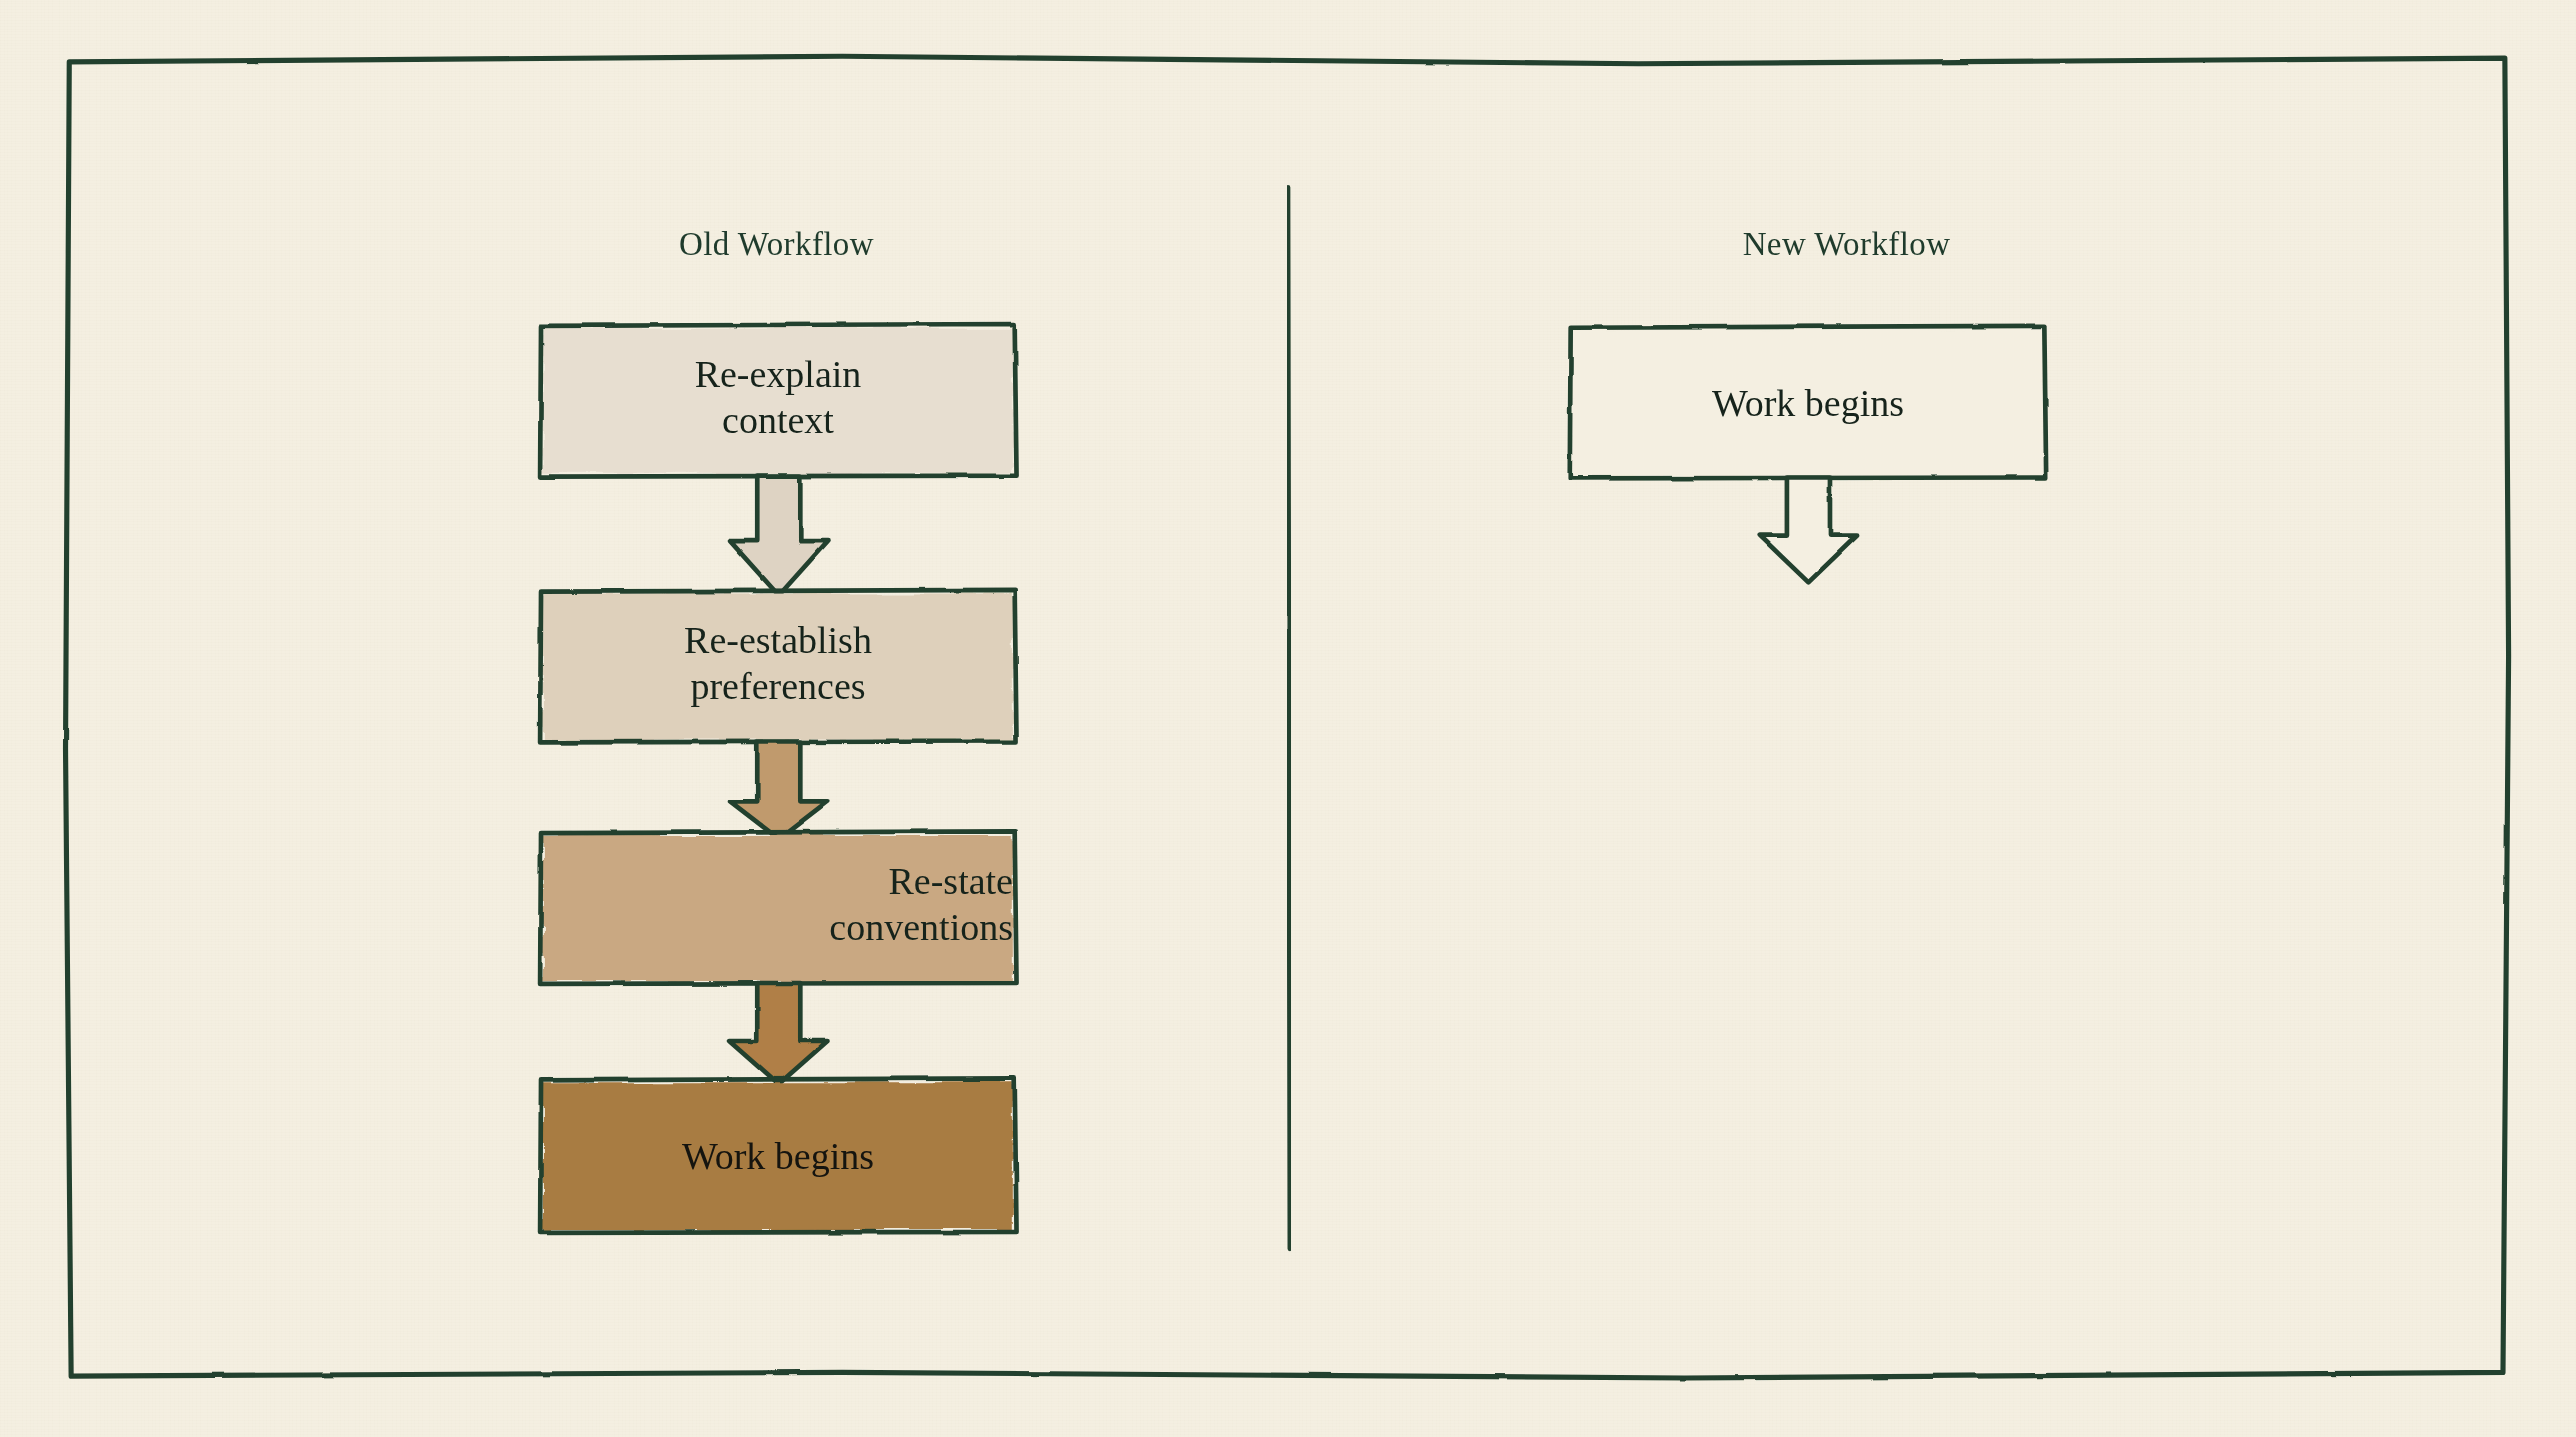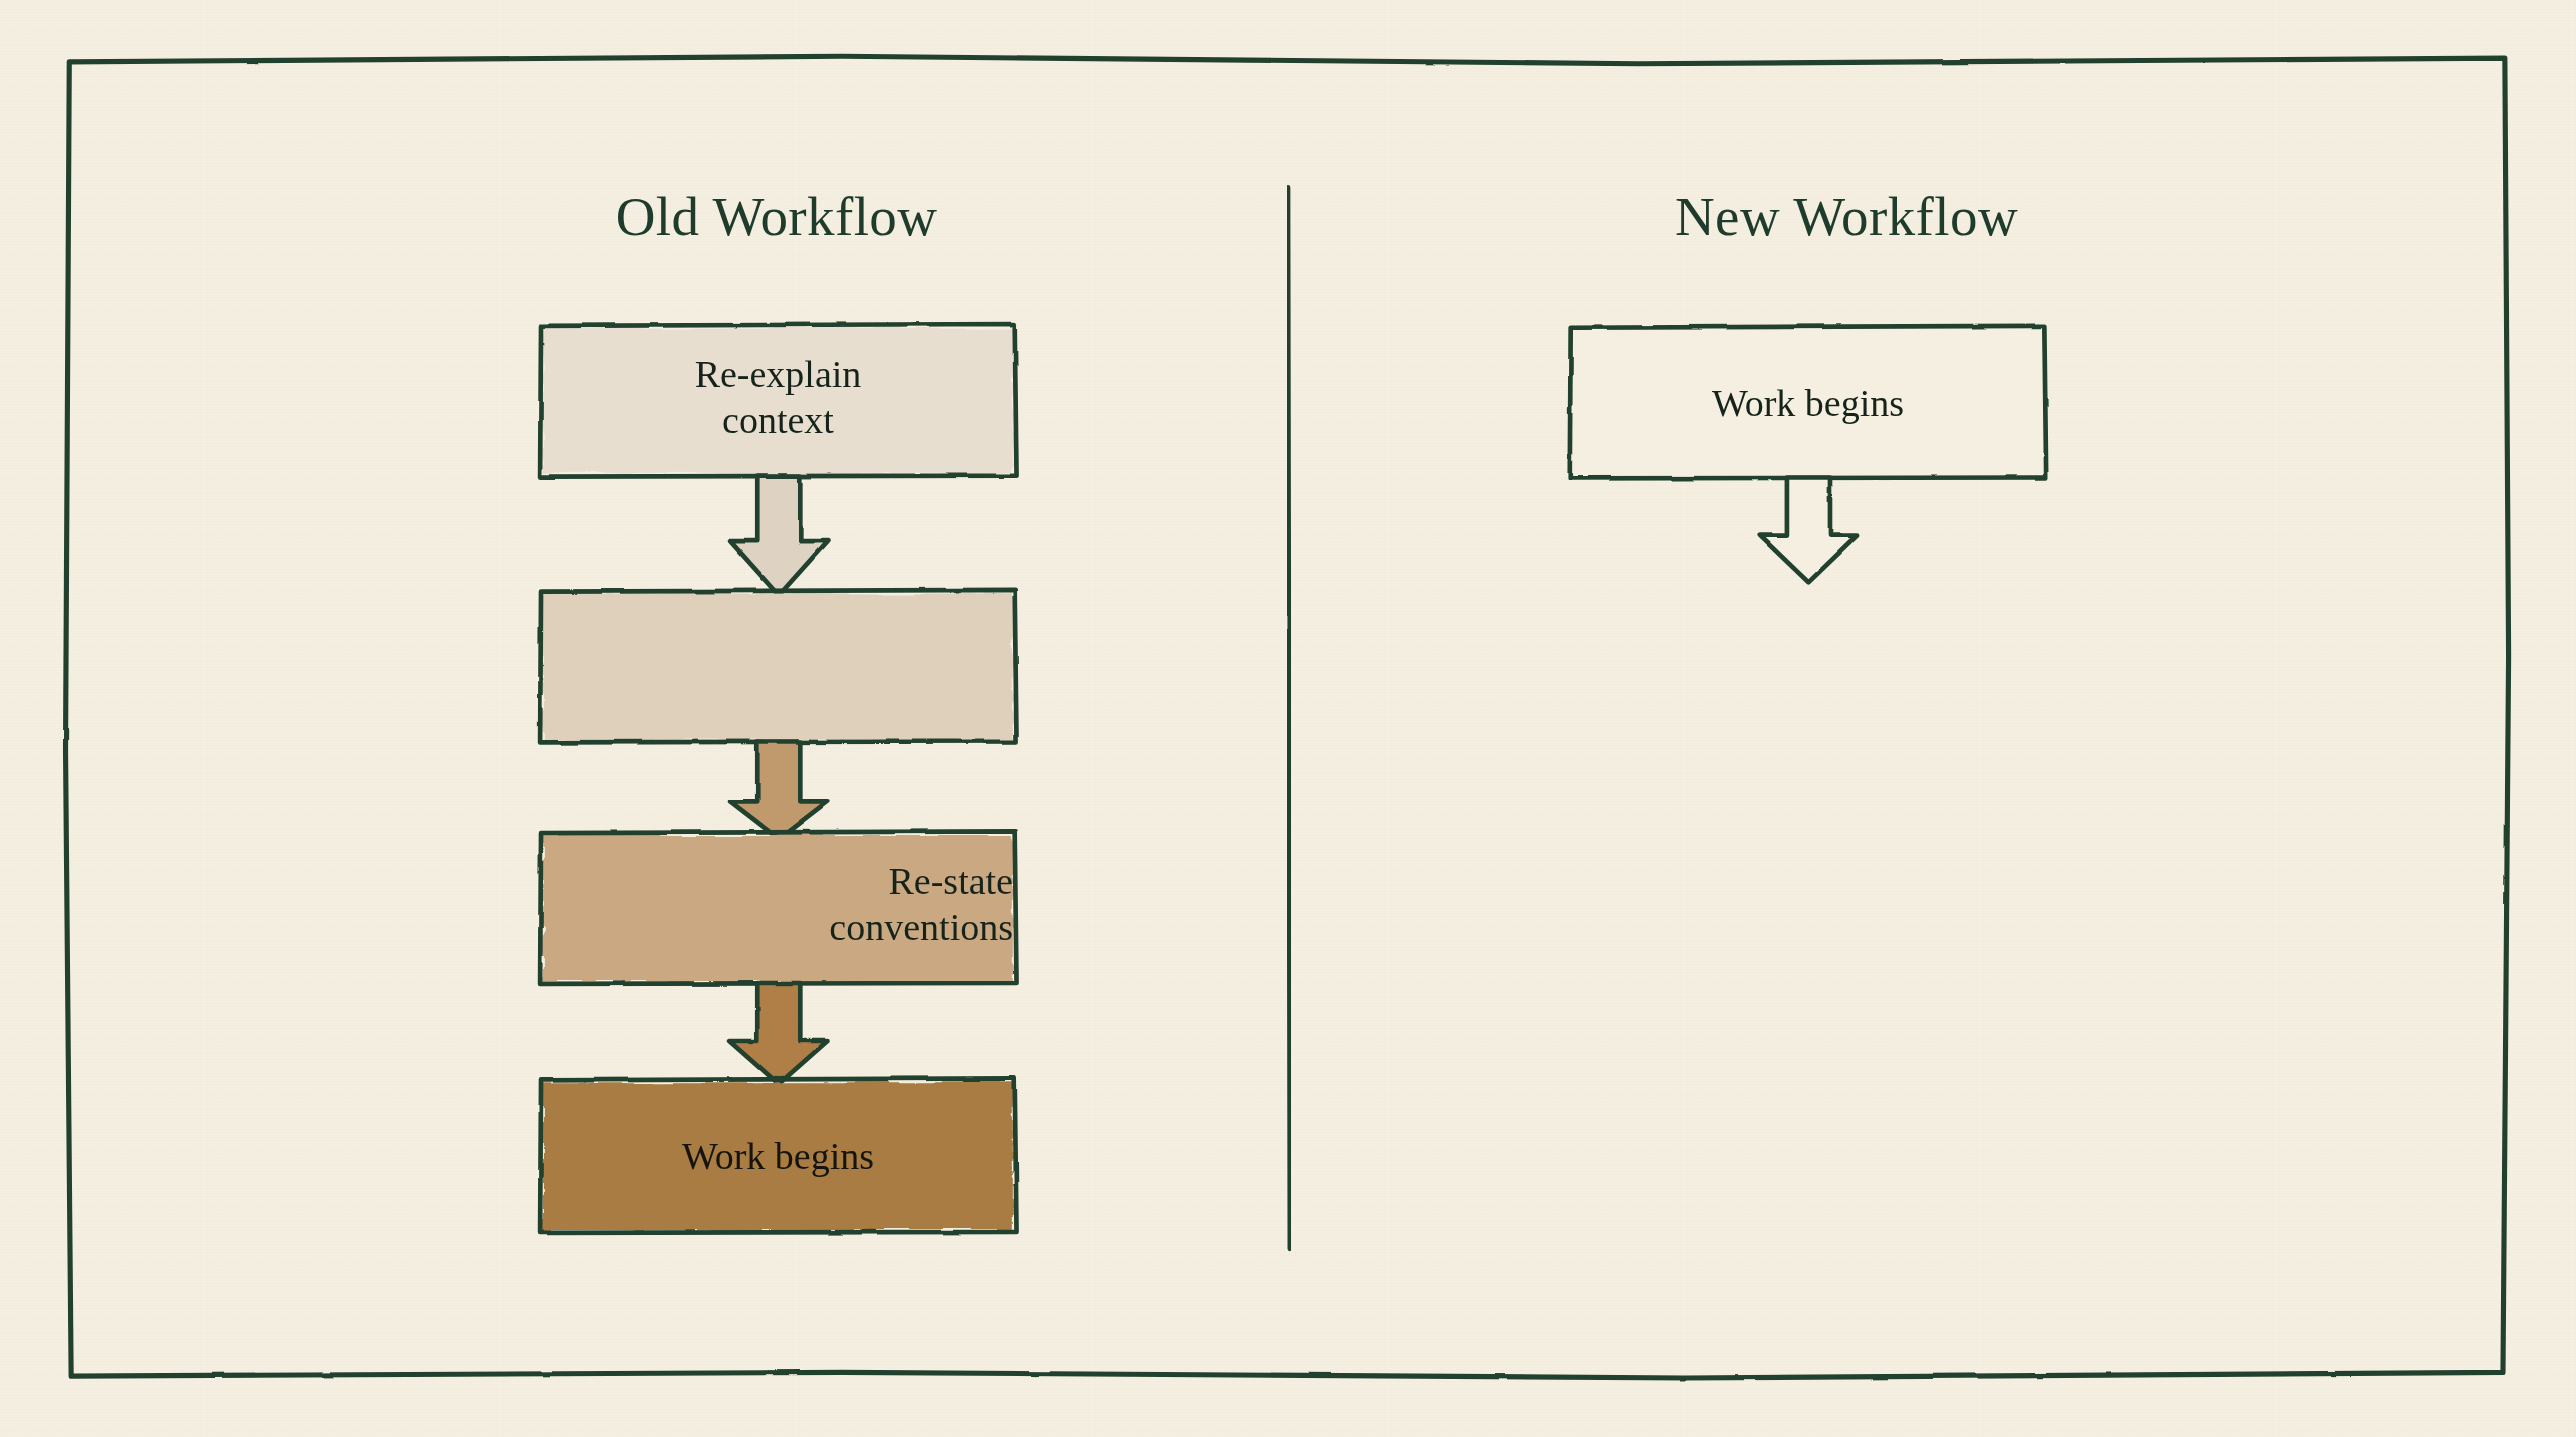--- a/index.html
+++ b/index.html
@@ -33,22 +33,23 @@
   }
   .label {
     position: absolute;
     text-align: center;
     color: #1f3b2c;
     line-height: 1.22;
     white-space: pre-line;
     user-select: none;
   }
   .panel-title {
-    font-size: 55px;
+    font-size: 33px;
     letter-spacing: 0.4px;
+    margin-top: 41px;
   }
   .box-label {
     font-size: 38px;
     color: #16231b;
   }
   .box-label.dark-on-brown { color: #15140f; }
 </style>
 </head>
 <body>
 
@@ -122,20 +123,22 @@
     </g>
   </svg>
 
   <div class="label panel-title" style="left:449px; top:183px; width:655px;">Old Workflow</div>
 
   <div class="label panel-title" style="left:1519px; top:183px; width:655px;">New Workflow</div>
 
   <div class="label box-label" style="left:543px; top:351px; width:470px;">Re-explain
 context</div>
 
+  <div class="label box-label" style="left:543px; top:617px; width:470px;">Re-establish
+preferences</div>
 
   <div class="label box-label" style="left:543px; top:858px; width:470px;text-align:right;">Re-state
 conventions</div>
 
   <div class="label box-label dark-on-brown" style="left:543px; top:1133px; width:470px;">Work begins</div>
 
   <div class="label box-label" style="left:1573px; top:380px; width:470px;">Work begins</div>
 
 </div>
 

